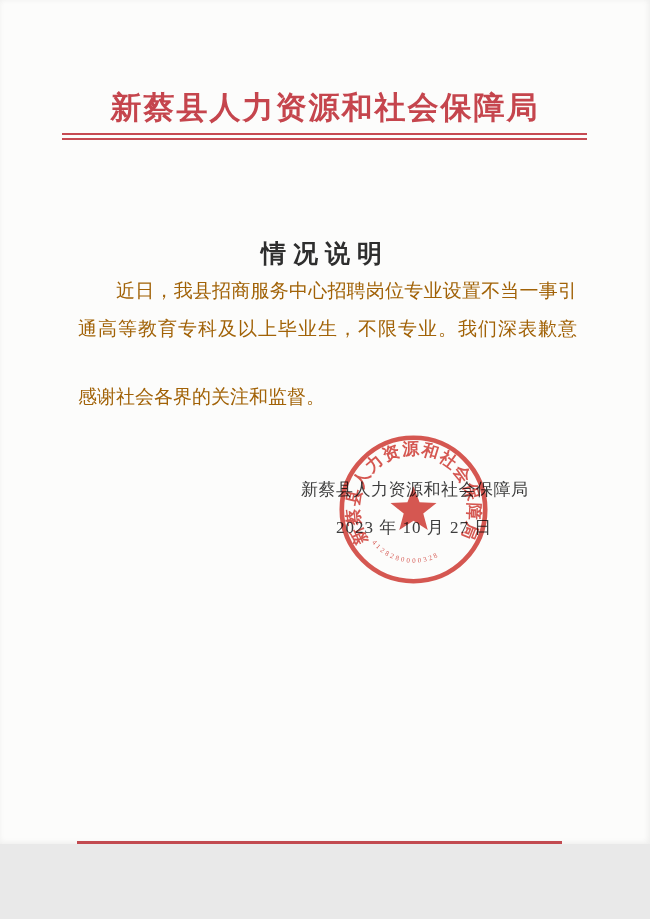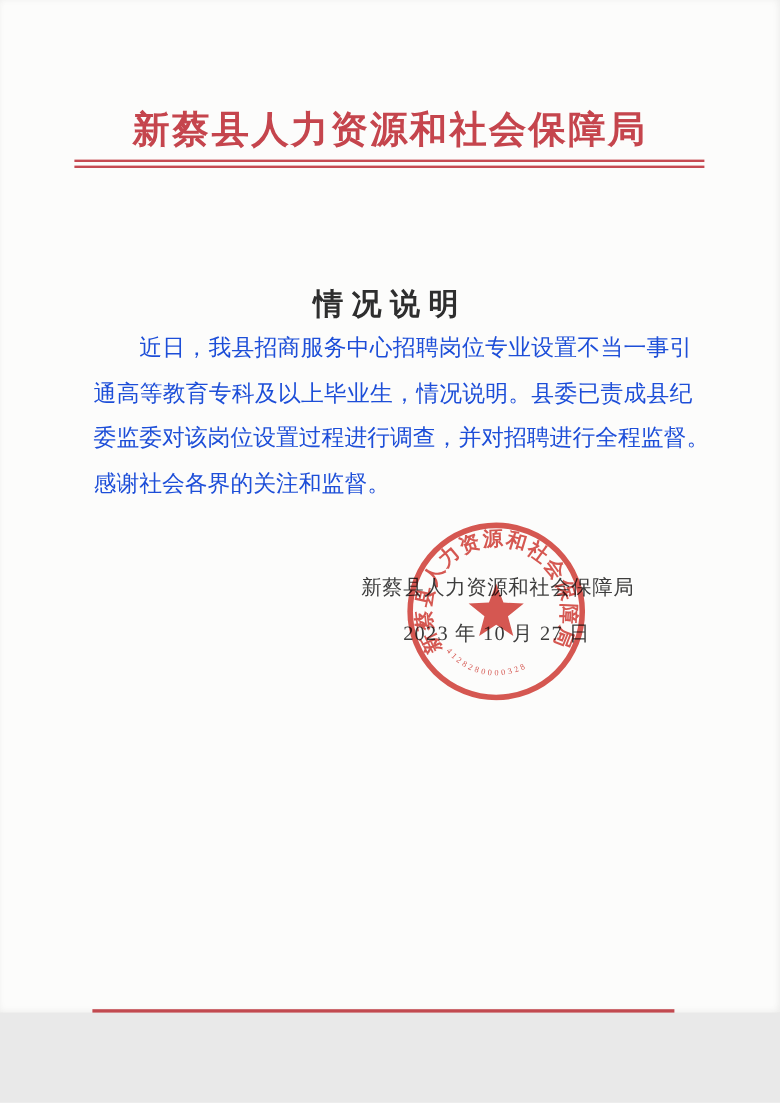--- a/index.html
+++ b/index.html
@@ -36,32 +36,32 @@
     font-size:25px;font-weight:bold;
     letter-spacing:7px;
     color:#2e2e2e;
     white-space:nowrap;
     margin-top:44px;
   }
   .body-block{
     position:absolute;top:272px;left:78px;
     width:499px;
     font-size:19px;
-    color:#1d4ed8;
+    color:#a16207;
   }
   .body-line{
     height:37.6px;
     line-height:37.6px;
     text-align:justify;
     text-align-last:justify;
     white-space:nowrap;
     overflow:visible;
   }
   .body-line.indent{ padding-left:38px; }
-  .body-line.last{ text-align:center; text-align-last:left; }
+  .body-line.last{ text-align:center; text-align-last:left;margin-top:31px; }
   .signature-org{
     position:absolute;top:478px;left:301px;
     font-size:17px;letter-spacing:0.5px;
     color:#3d3d3d;white-space:nowrap;
   }
   .signature-date{
     position:absolute;top:516px;left:336px;
     font-size:17px;letter-spacing:1px;
     color:#3d3d3d;white-space:nowrap;
   }
@@ -90,22 +90,21 @@
 <div class="page">
 
   <div class="letterhead-title">新蔡县人力资源和社会保障局</div>
 
   <div class="letterhead-rule"></div>
 
   <div class="doc-title">情况说明</div>
 
   <div class="body-block">
     <div class="body-line indent">近日，我县招商服务中心招聘岗位专业设置不当一事引</div>
-    <div class="body-line">通高等教育专科及以上毕业生，情况说明。县委已责成县纪</div>
-    <div class="body-line">委监委对该岗位设置过程进行调查，并对招聘进行全程监督。</div>
+    <div class="body-line">通高等教育专科及以上毕业生，不限专业。我们深表歉意</div>
     <div class="body-line last">感谢社会各界的关注和监督。</div>
   </div>
 
   <div class="signature-org">新蔡县人力资源和社会保障局</div>
 
   <div class="signature-date">2023 年 10 月 27 日</div>
 
   <svg class="seal" viewBox="0 0 160 160" aria-hidden="true">
     <circle cx="80" cy="80" r="77" fill="none" stroke="#d23f38" stroke-width="5"></circle>
     <defs>

